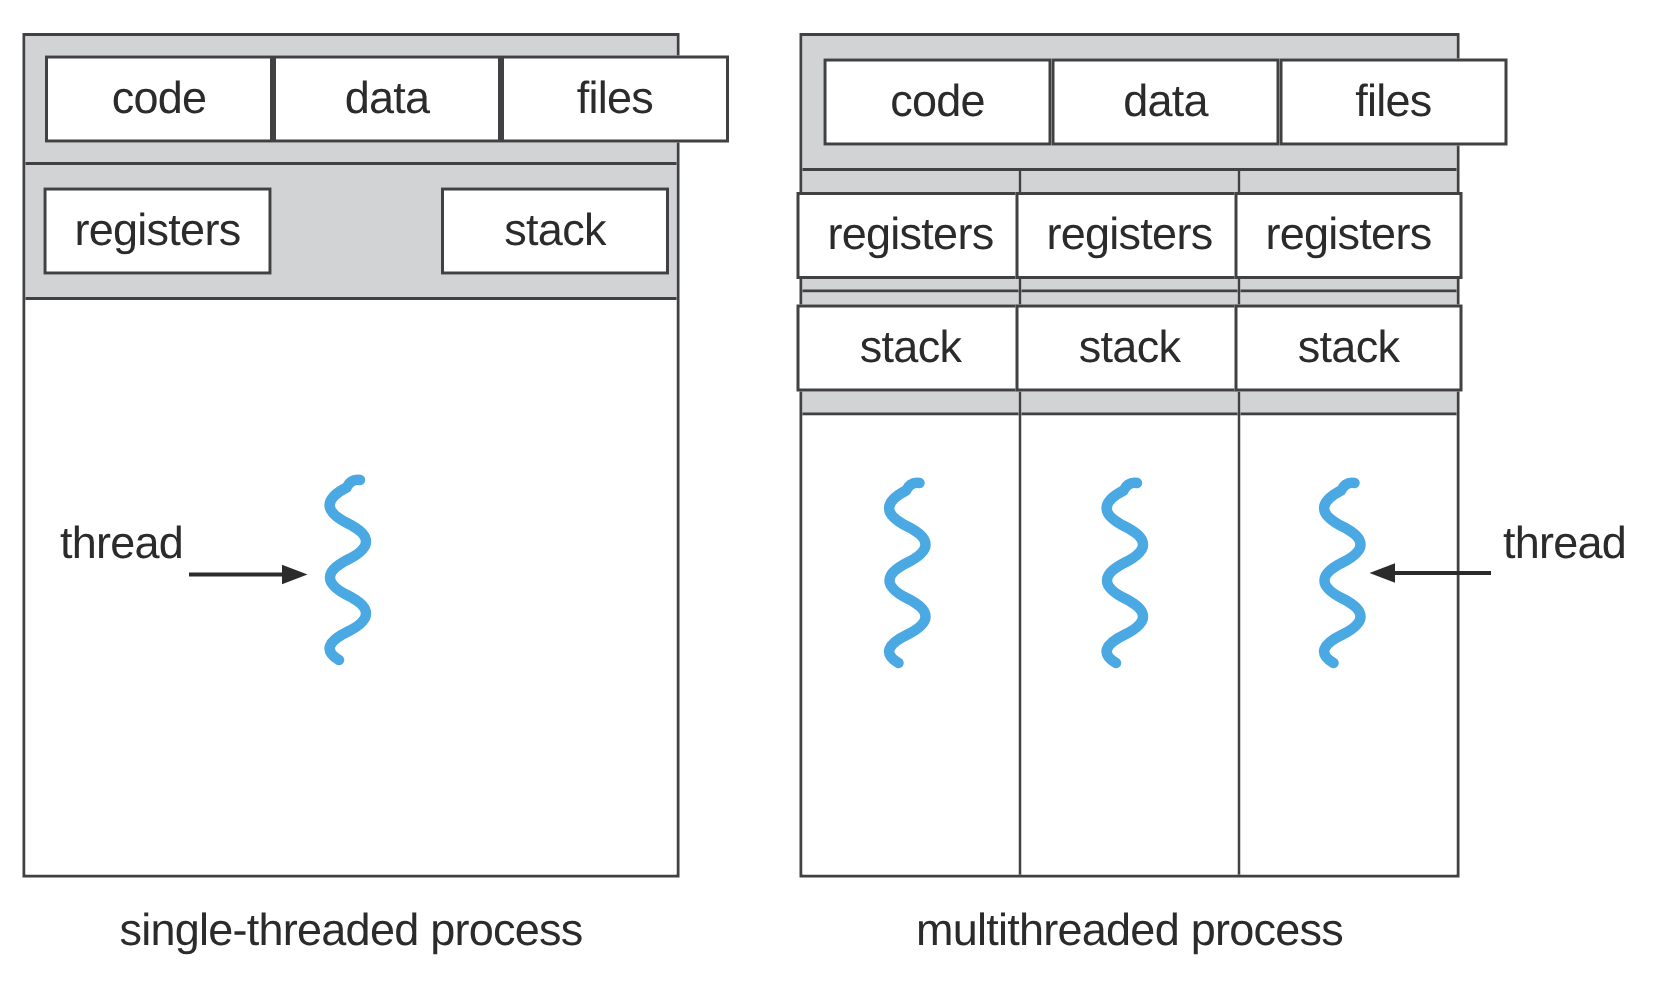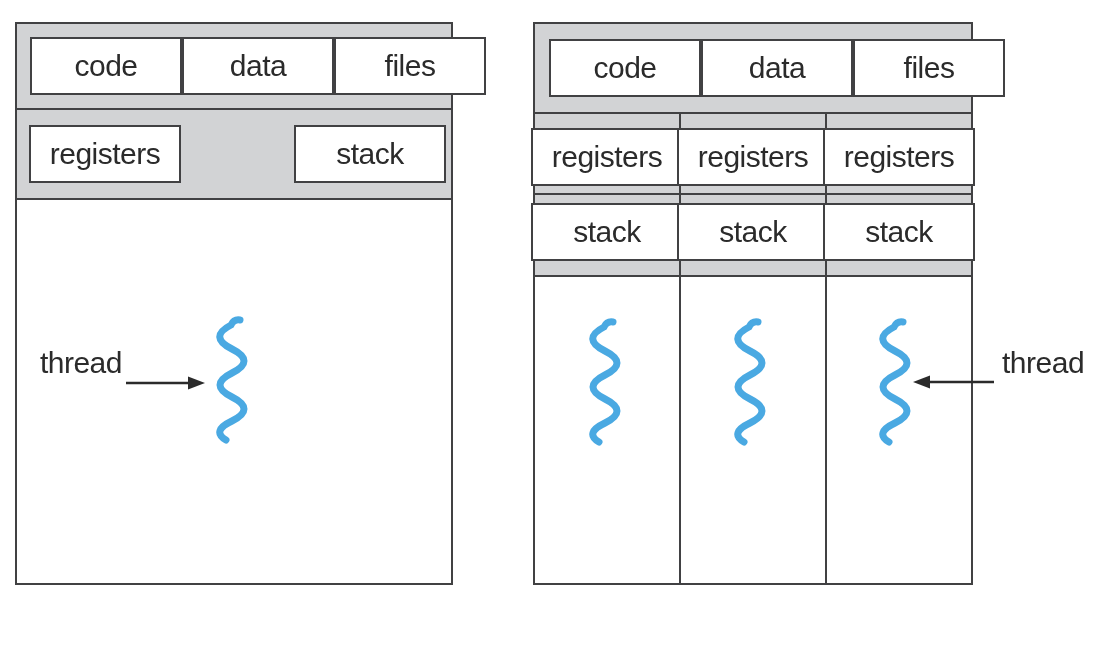--- a/index.html
+++ b/index.html
@@ -151,20 +151,21 @@
 
   <div class="thread-label" style="left:30px; width:92px; text-align:right;">thread</div>
   <svg class="deco" style="left:126px; top:374px;" width="80" height="18" viewBox="0 0 80 18">
     <line class="arrow-line" x1="0" y1="9" x2="64" y2="9" stroke="#2b2b2b"></line>
     <polygon points="62,2.5 79,9 62,15.5" fill="#2b2b2b"></polygon>
   </svg>
   <svg class="deco" style="left:215px; top:316px;" width="34" height="128" viewBox="0 0 34 128">
     <path class="squiggle-path" d="M 25 4 Q 19 3 16 9 Q -7 21 17 33 Q 41 45 17 57 Q -7 69 17 81 Q 41 93 17 105 Q -4 115 11 124" stroke="#4aa9e2"></path>
   </svg>
 
+  <div class="caption" style="left:15px; width:438px;">single-threaded process</div>
 
   <div class="process-box right-proc">
     <div class="gray-row right-header">
       <div class="white-box">
         <span>code</span>
       </div>
       <div class="white-box">
         <span>data</span>
       </div>
       <div class="white-box">
@@ -228,14 +229,15 @@
   <svg class="deco" style="left:878px; top:318px;" width="34" height="128" viewBox="0 0 34 128">
     <path class="squiggle-path" d="M 25 4 Q 19 3 16 9 Q -7 21 17 33 Q 41 45 17 57 Q -7 69 17 81 Q 41 93 17 105 Q -4 115 11 124" stroke="#4aa9e2"></path>
   </svg>
 
   <svg class="deco" style="left:910px; top:373px;" width="84" height="18" viewBox="0 0 84 18">
     <polygon points="20,2.5 3,9 20,15.5" fill="#2b2b2b"></polygon>
     <line class="arrow-line" x1="18" y1="9" x2="84" y2="9" stroke="#2b2b2b"></line>
   </svg>
   <div class="thread-label" style="left:1002px; width:100px; text-align:left;">thread</div>
 
+  <div class="caption" style="left:533px; width:440px;">multithreaded process</div>
 
 </div>
 
 </body></html>

